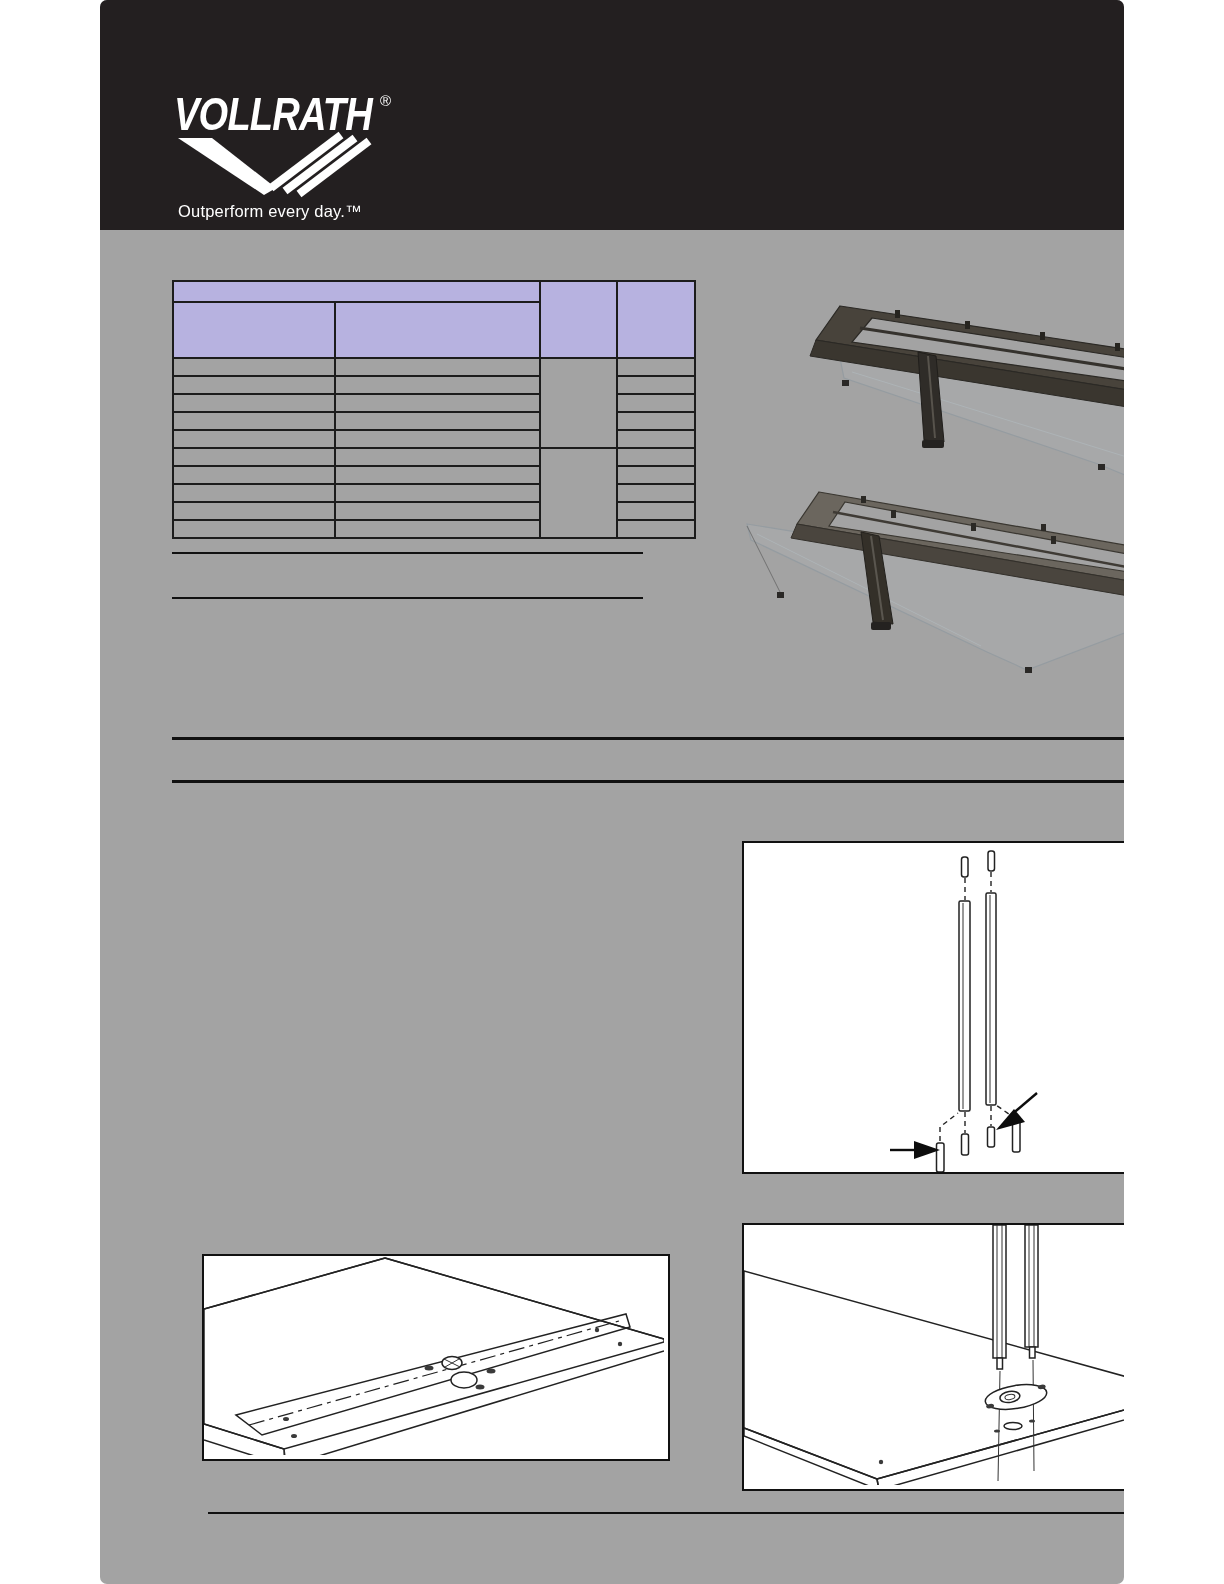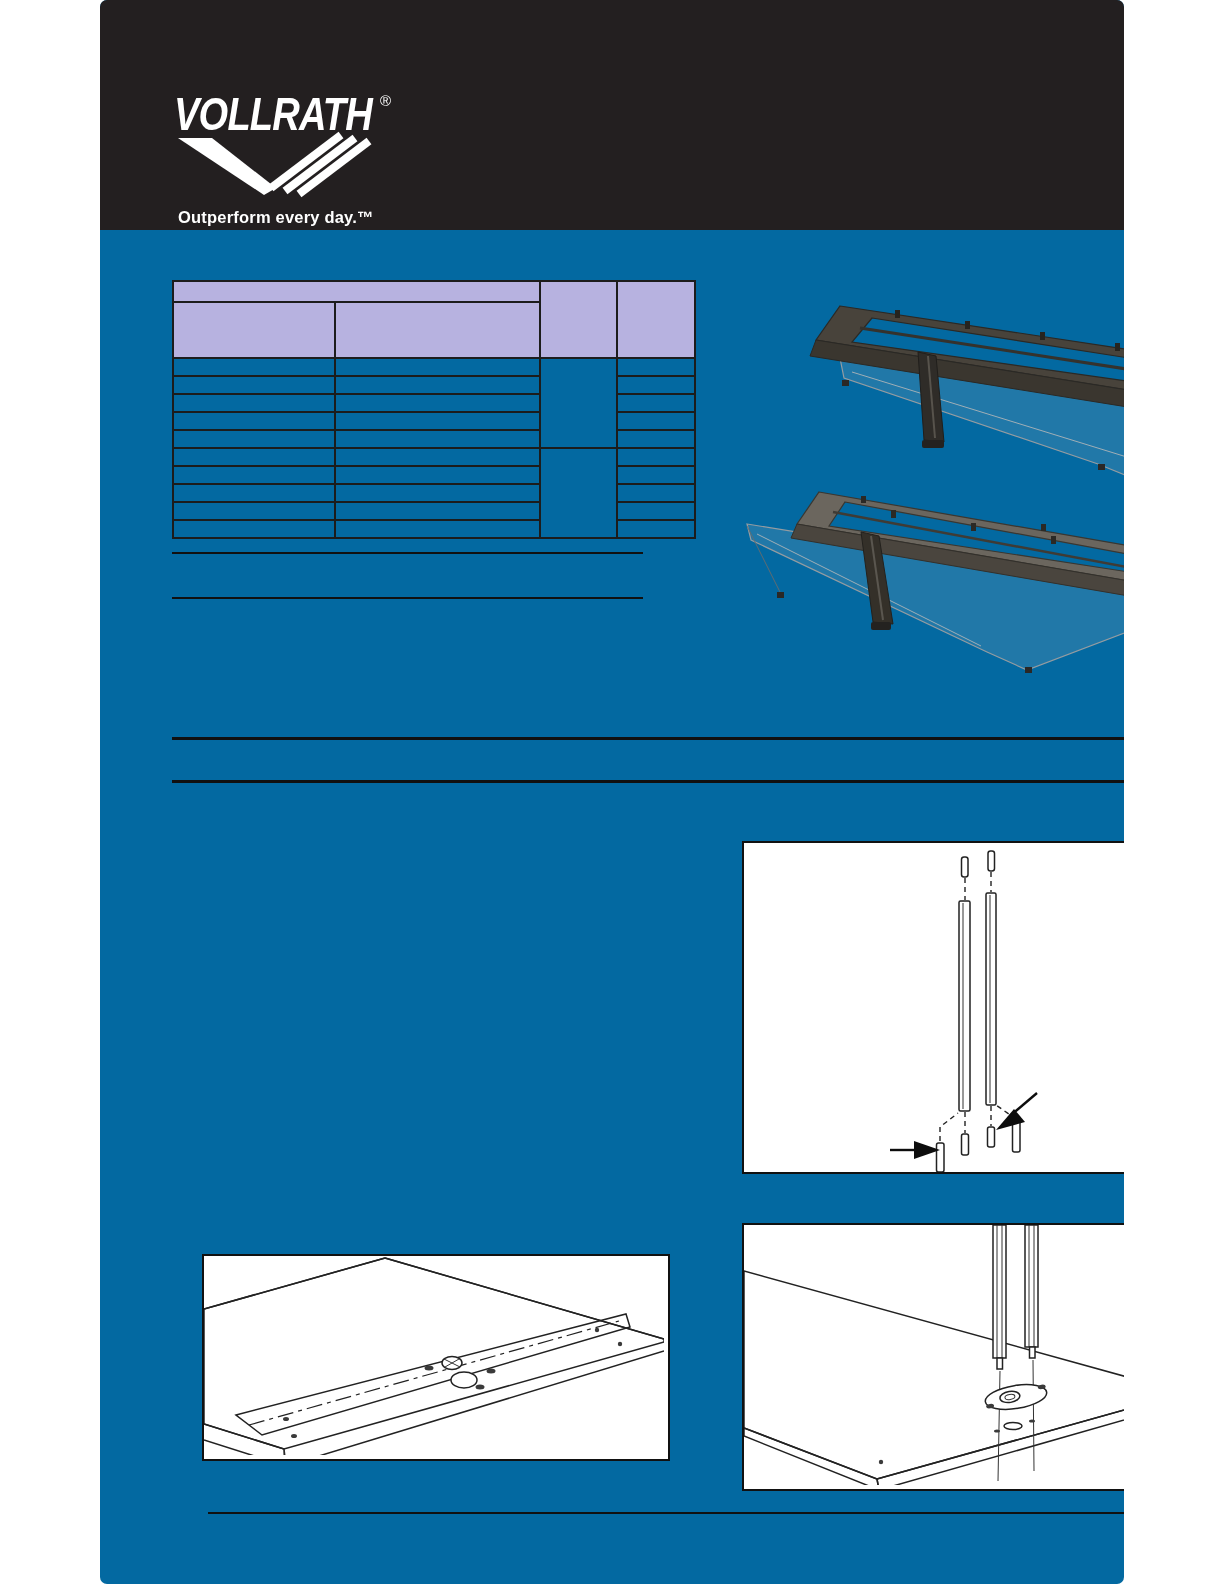--- a/index.html
+++ b/index.html
@@ -1,31 +1,31 @@
 <!DOCTYPE html>
 <html><head>
 <meta charset="utf-8">
 <style>
   html,body{margin:0;padding:0;background:#ffffff;}
   .page{
     position:relative;width:1024px;height:1584px;margin:0 auto;
-    background:#0369a1;overflow:hidden;
+    background:#a3a3a3;overflow:hidden;
     font-family:"Liberation Sans",sans-serif;
     border-radius:7px;
   }
 
   
   .masthead{position:absolute;left:0;top:0;width:1224px;height:230px;background:#231f20;}
   .logo-svg{position:absolute;left:74px;top:88px;}
   .logo-word{font-family:"Liberation Sans",sans-serif;font-weight:bold;font-style:italic;
              font-size:46px;fill:#ffffff;letter-spacing:-1px;}
   .logo-reg{font-family:"Liberation Sans",sans-serif;font-size:15px;fill:#ffffff;}
   .swoosh polygon{fill:#ffffff;}
   .swoosh line{stroke:#ffffff;stroke-width:8;}
-  .tagline{position:absolute;left:78px;top:208px;color:#ffffff;font-weight:bold;
+  .tagline{position:absolute;left:78px;top:202px;color:#ffffff;font-weight:normal;
            font-size:16.5px;letter-spacing:.2px;white-space:nowrap;}
 
   
   .parts-table{position:absolute;left:72px;top:280px;border-collapse:collapse;table-layout:fixed;}
   .parts-table td{border:2px solid #1c1c1c;padding:0;font-size:11px;color:#1c1c1c;}
   .parts-table .hd{background:#b7b2e0;}
   .parts-table tr.hr1{height:21px;}
   .parts-table tr.hr2{height:56px;}
   .parts-table tr.data-row{height:18px;}
   col.c1{width:162px;} col.c2{width:205px;} col.c3{width:77px;} col.c4{width:78px;}

